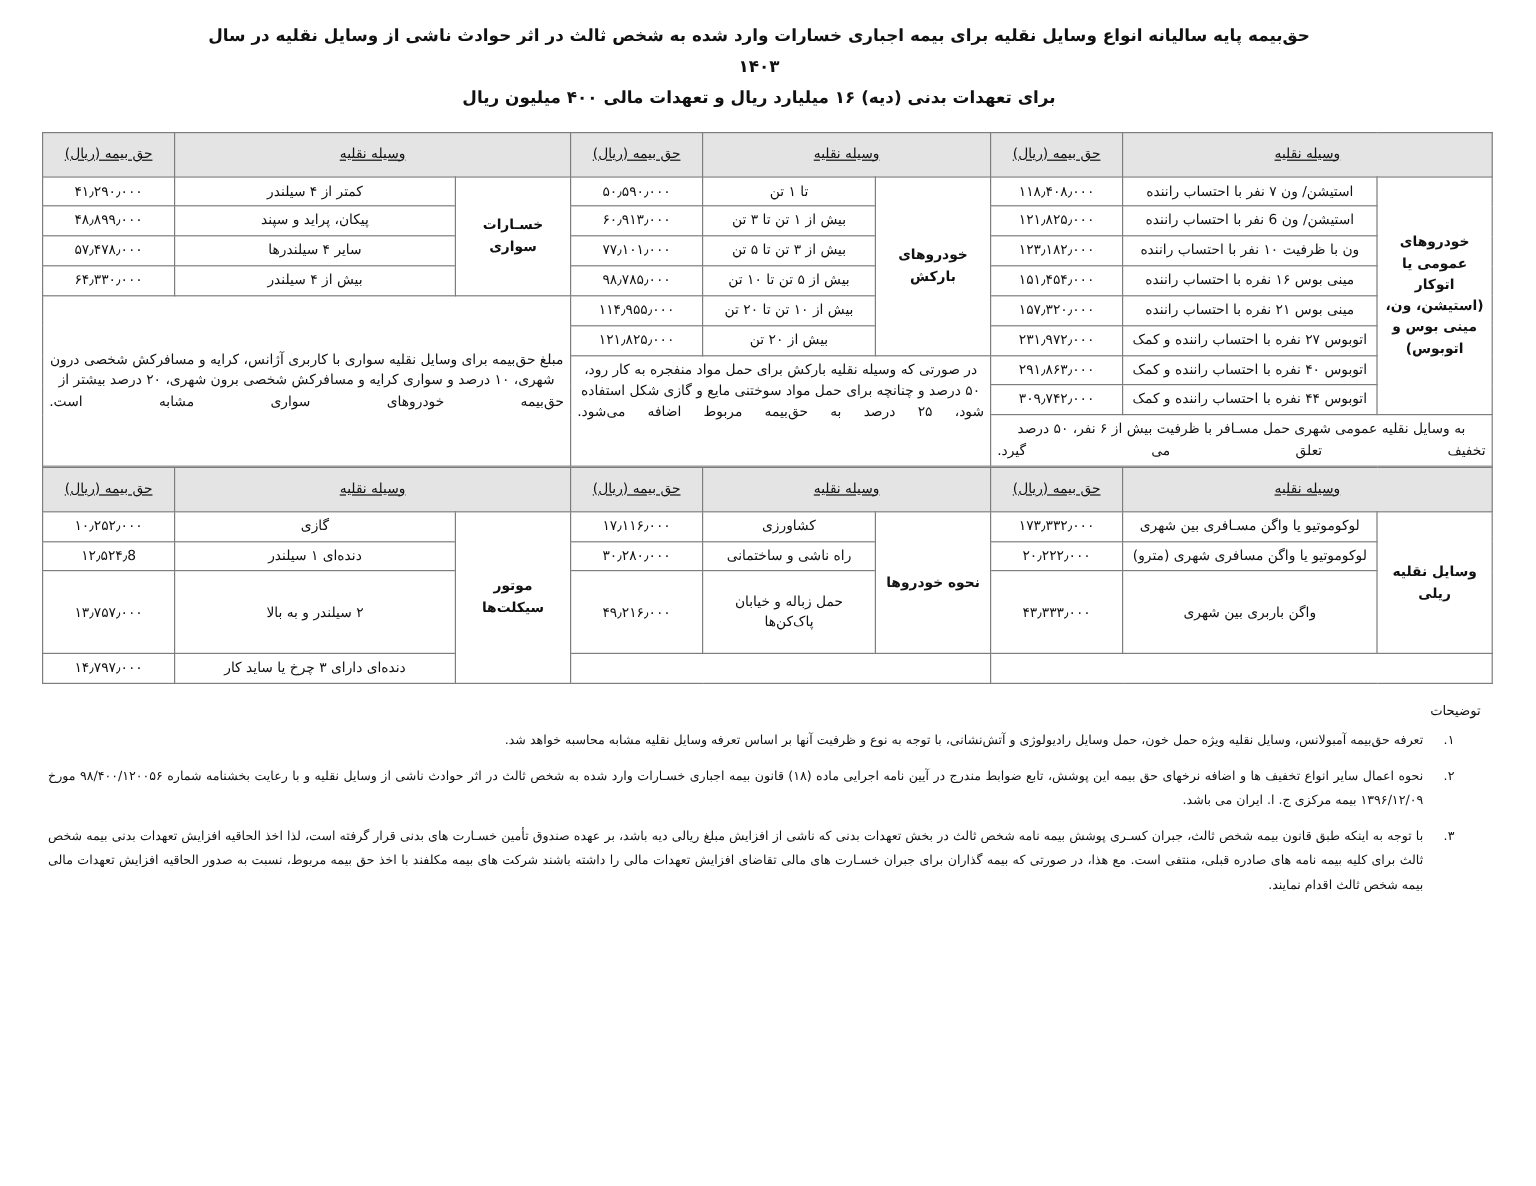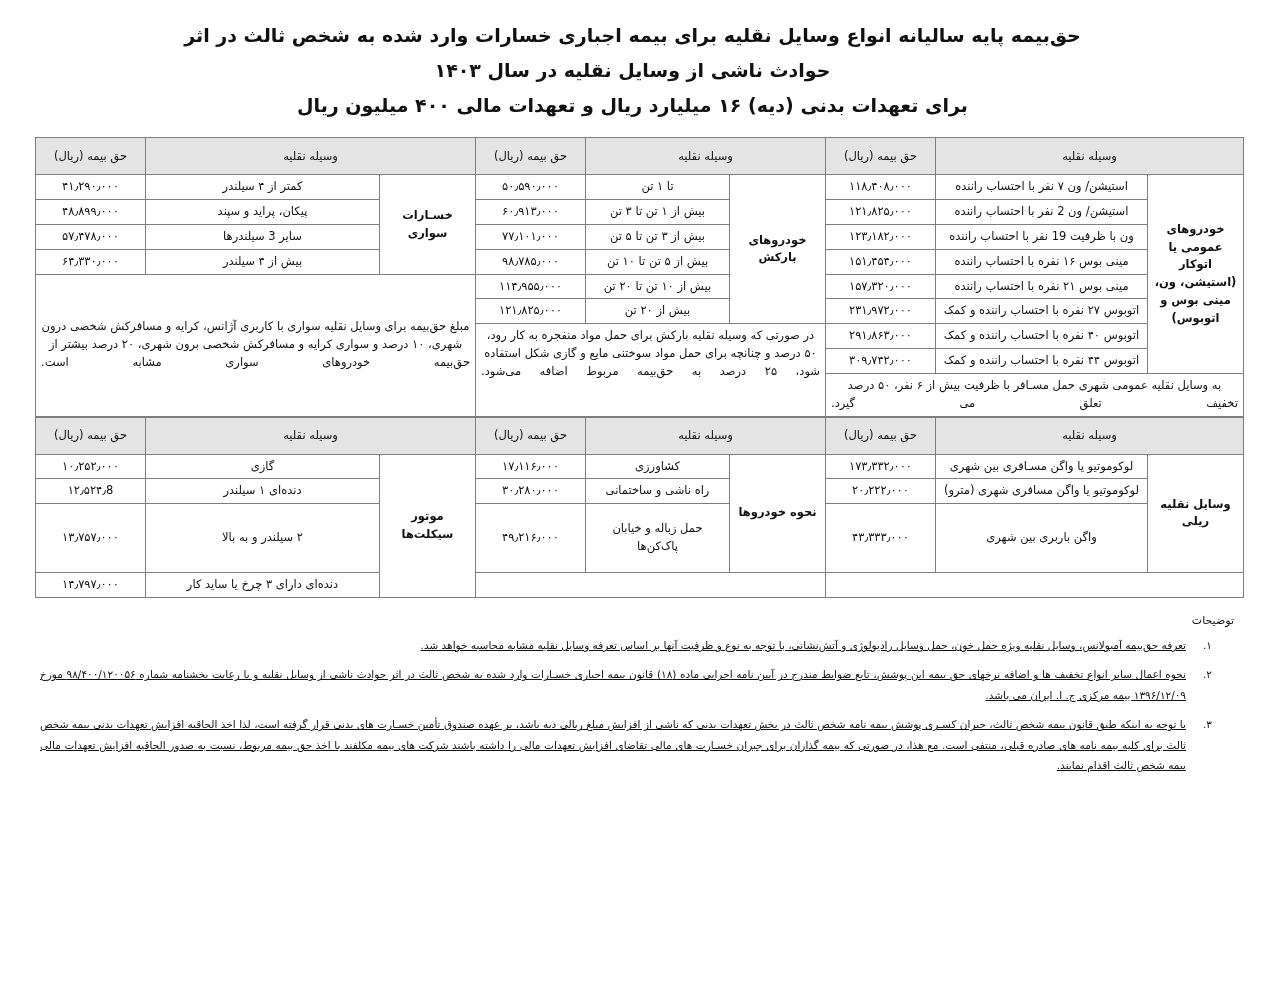--- a/index.html
+++ b/index.html
@@ -13,21 +13,21 @@
     overflow:hidden;
   }
   .page{position:relative;width:1280px;height:988px;box-sizing:border-box;}
 
   
   .title-block{
     padding:18px 175px 0 160px;
     text-align:center;
   }
   .title-line{
-    font-size:19px;
+    font-size:14px;
     font-weight:bold;
     line-height:1.85;
     letter-spacing:-0.2px;
     text-align:center;
   }
 
   
   .tbl-wrap{margin:14px 36px 0 36px;}
   table.grid{
     width:1208px;
@@ -42,20 +42,21 @@
     vertical-align:middle;
     text-align:center;
     line-height:1.55;
     background:#fff;
   }
   table.grid th{
     background:#e4e4e4;
     font-weight:normal;
     font-size:11.5px;
     height:30px;
+    text-decoration:underline;
   }
   td.grp{
     font-weight:bold;
     font-size:13px;
     line-height:1.9;
     width:96px;
   }
   td.veh{
     text-align:center;
     font-size:11.5px;
@@ -103,21 +104,20 @@
   }
   ol.notes li{
     counter-increment:n;
     position:relative;
     font-size:10.5px;
     line-height:1.95;
     margin-bottom:9px;
     text-align:justify;
     text-align-last:right;
     padding-right:26px;
-    text-decoration:underline;
   }
   ol.notes li::before{
     content:"\06F1\002E";
     position:absolute;
     right:0;
     top:0;
     font-size:10.5px;
   }
   ol.notes li:nth-child(1)::before{content:"\06F1\002E";}
   ol.notes li:nth-child(2)::before{content:"\06F2\002E";}
@@ -166,34 +166,34 @@
         <td class="grp" rowspan="6">خودروهای بارکش</td>
         <td class="veh">تا ۱ تن</td>
         <td class="price">۵۰٫۵۹۰٫۰۰۰</td>
 
         <td class="grp" rowspan="4">خسـارات سواری</td>
         <td class="veh">کمتر از ۴ سیلندر</td>
         <td class="price">۴۱٫۲۹۰٫۰۰۰</td>
       </tr>
 
       <tr>
-        <td class="veh">استیشن/ ون 2 نفر با احتساب راننده</td>
+        <td class="veh">استیشن/ ون 6 نفر با احتساب راننده</td>
         <td class="price">۱۲۱٫۸۲۵٫۰۰۰</td>
         <td class="veh">بیش از ۱ تن تا ۳ تن</td>
         <td class="price">۶۰٫۹۱۳٫۰۰۰</td>
         <td class="veh">پیکان، پراید و سپند</td>
         <td class="price">۴۸٫۸۹۹٫۰۰۰</td>
       </tr>
 
       <tr>
-        <td class="veh">ون با ظرفیت 19 نفر با احتساب راننده</td>
+        <td class="veh">ون با ظرفیت ۱۰ نفر با احتساب راننده</td>
         <td class="price">۱۲۳٫۱۸۲٫۰۰۰</td>
         <td class="veh">بیش از ۳ تن تا ۵ تن</td>
         <td class="price">۷۷٫۱۰۱٫۰۰۰</td>
-        <td class="veh">سایر  3 سیلندرها</td>
+        <td class="veh">سایر  ۴ سیلندرها</td>
         <td class="price">۵۷٫۴۷۸٫۰۰۰</td>
       </tr>
 
       <tr>
         <td class="veh">مینی بوس ۱۶ نفره با احتساب راننده</td>
         <td class="price">۱۵۱٫۴۵۴٫۰۰۰</td>
         <td class="veh">بیش از ۵ تن تا ۱۰ تن</td>
         <td class="price">۹۸٫۷۸۵٫۰۰۰</td>
         <td class="veh">بیش از ۴ سیلندر</td>
         <td class="price">۶۴٫۳۳۰٫۰۰۰</td>

